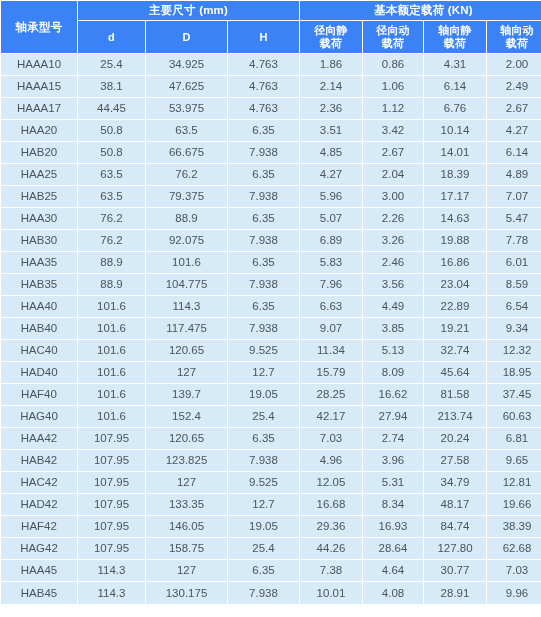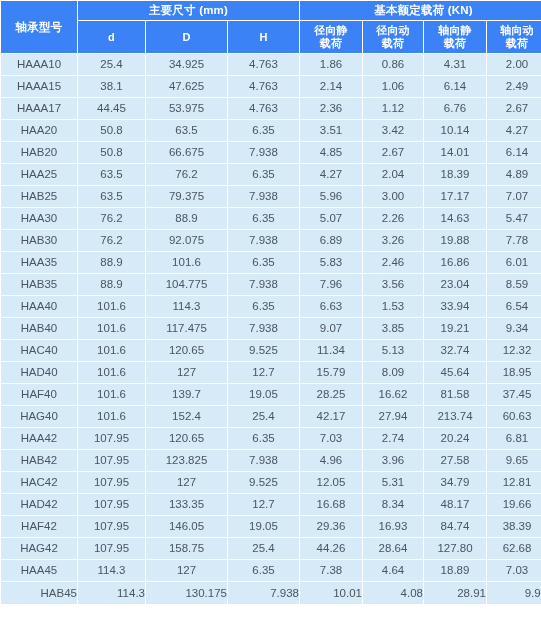--- a/index.html
+++ b/index.html
@@ -57,21 +57,20 @@
     background: #D6EAF8;
     color: #4a5560;
     font-size: 11.5px;
     height: 21px;
     line-height: 21px;
     font-weight: normal;
   }
   #spec-table tbody tr:last-child td {
     height: 22px;
     line-height: 22px;
-    text-align: right;
   }
   td.model-cell {
     color: #4a5560;
   }
 </style>
 </head>
 <body>
 
 <table id="spec-table">
   <colgroup>
@@ -228,22 +227,22 @@
         <td>3.56</td>
         <td>23.04</td>
         <td>8.59</td>
       </tr>
       <tr>
         <td class="model-cell">HAA40</td>
         <td>101.6</td>
         <td>114.3</td>
         <td>6.35</td>
         <td>6.63</td>
-        <td>1.53</td>
-        <td>33.94</td>
+        <td>4.49</td>
+        <td>22.89</td>
         <td>6.54</td>
       </tr>
       <tr>
         <td class="model-cell">HAB40</td>
         <td>101.6</td>
         <td>117.475</td>
         <td>7.938</td>
         <td>9.07</td>
         <td>3.85</td>
         <td>19.21</td>
@@ -349,21 +348,21 @@
         <td>127.80</td>
         <td>62.68</td>
       </tr>
       <tr>
         <td class="model-cell">HAA45</td>
         <td>114.3</td>
         <td>127</td>
         <td>6.35</td>
         <td>7.38</td>
         <td>4.64</td>
-        <td>18.89</td>
+        <td>30.77</td>
         <td>7.03</td>
       </tr>
       <tr>
         <td class="model-cell">HAB45</td>
         <td>114.3</td>
         <td>130.175</td>
         <td>7.938</td>
         <td>10.01</td>
         <td>4.08</td>
         <td>28.91</td>

